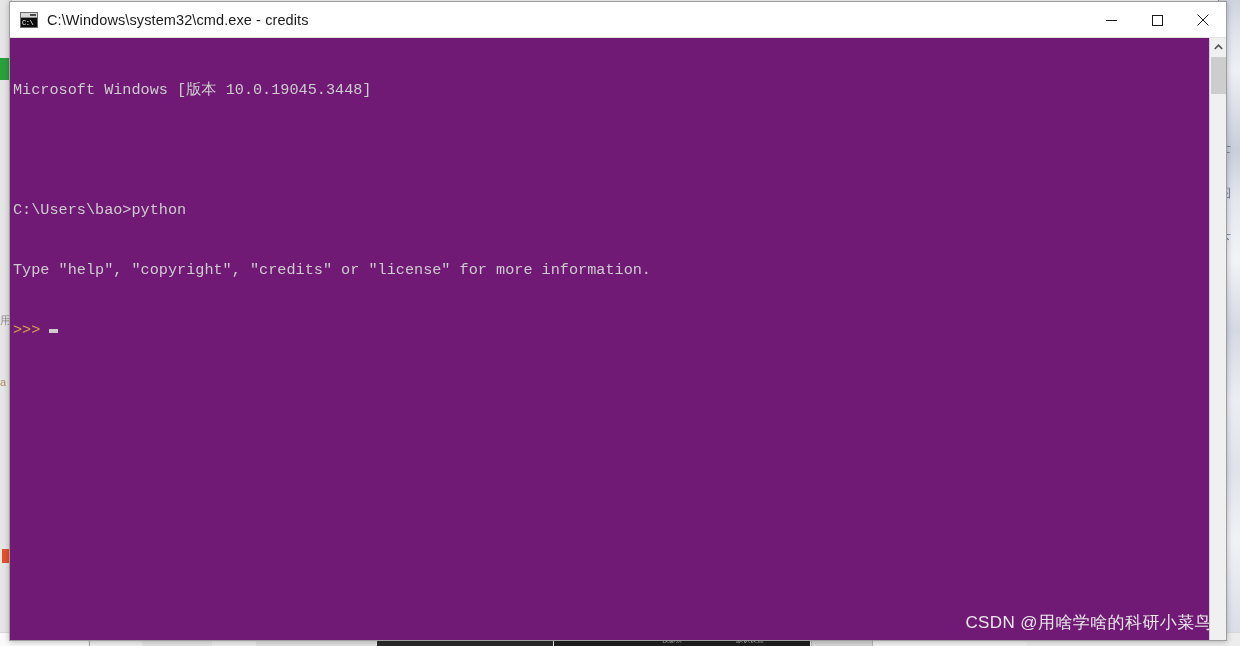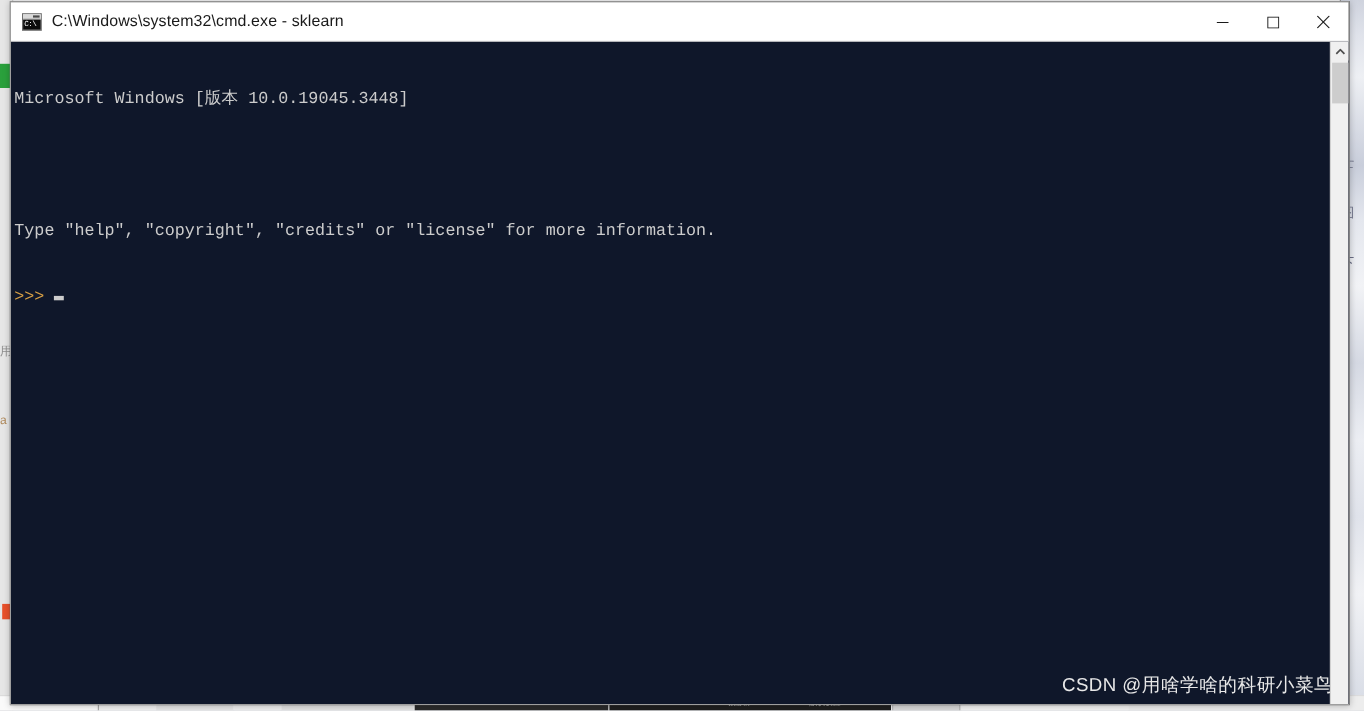--- a/index.html
+++ b/index.html
@@ -202,21 +202,21 @@
     justify-content: center;
     cursor: default;
   }
   .win-btn svg { display: block; }
 
   
   .console-body {
     position: absolute;
     left: 0; right: 0;
     top: 36px; bottom: 0;
-    background: #0f172a;
+    background: #701a75;
     overflow: hidden;
   }
   .console-text {
     position: absolute;
     left: 3px;
     top: 2px;
     font-family: "Liberation Mono", "DejaVu Sans Mono", monospace;
     font-size: 15.2px;
     line-height: 20px;
     color: #cccccc;
@@ -311,21 +311,21 @@
     </div>
   </div>
 
   <div id="console-window">
 
     <div class="titlebar">
       <div class="title-icon">
         <div class="bar"></div>
         <div class="body">C:\</div>
       </div>
-      <div class="title-text">C:\Windows\system32\cmd.exe - sklearn</div>
+      <div class="title-text">C:\Windows\system32\cmd.exe - credits</div>
 
       <div class="win-controls">
         <div class="win-btn">
           <svg width="11" height="11" viewBox="0 0 11 11">
             <line x1="0" y1="5.5" x2="11" y2="5.5" stroke="#1a1a1a" stroke-width="1"></line>
           </svg>
         </div>
         <div class="win-btn">
           <svg width="11" height="11" viewBox="0 0 11 11">
             <rect x="0.5" y="0.5" width="10" height="10" fill="none" stroke="#1a1a1a" stroke-width="1"></rect>
@@ -337,20 +337,21 @@
             <line x1="11.5" y1="0.5" x2="0.5" y2="11.5" stroke="#1a1a1a" stroke-width="1"></line>
           </svg>
         </div>
       </div>
     </div>
 
     <div class="console-body">
       <div class="console-text">
         <span class="line">Microsoft Windows [版本 10.0.19045.3448]</span>
         <span class="line"></span>
+        <span class="line">C:\Users\bao&gt;python</span>
         <span class="line">Type "help", "copyright", "credits" or "license" for more information.</span>
         <span class="line"><span class="prompt-sym">&gt;&gt;&gt;</span><span class="cursor-block"></span></span>
       </div>
 
       <div class="watermark">CSDN @用啥学啥的科研小菜鸟</div>
 
       <div class="console-scrollbar">
         <div class="sb-arrow">
           <svg width="9" height="6" viewBox="0 0 9 6">
             <path d="M0.8 5 L4.5 1.2 L8.2 5" fill="none" stroke="#505050" stroke-width="1.6"></path>

